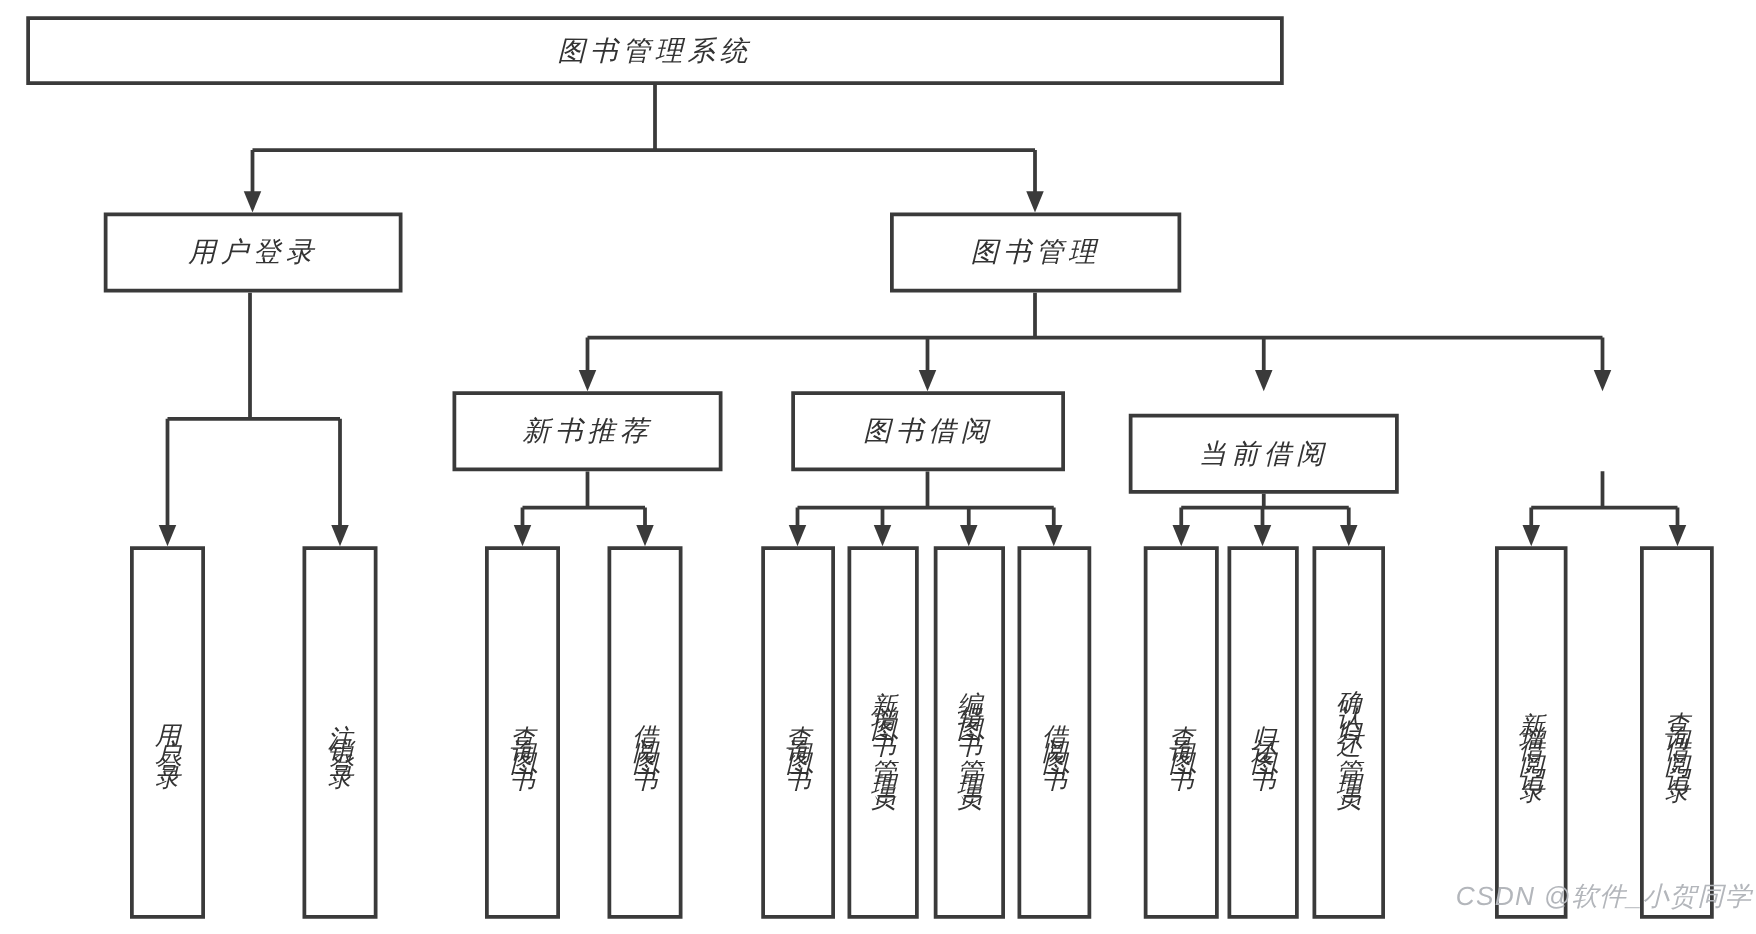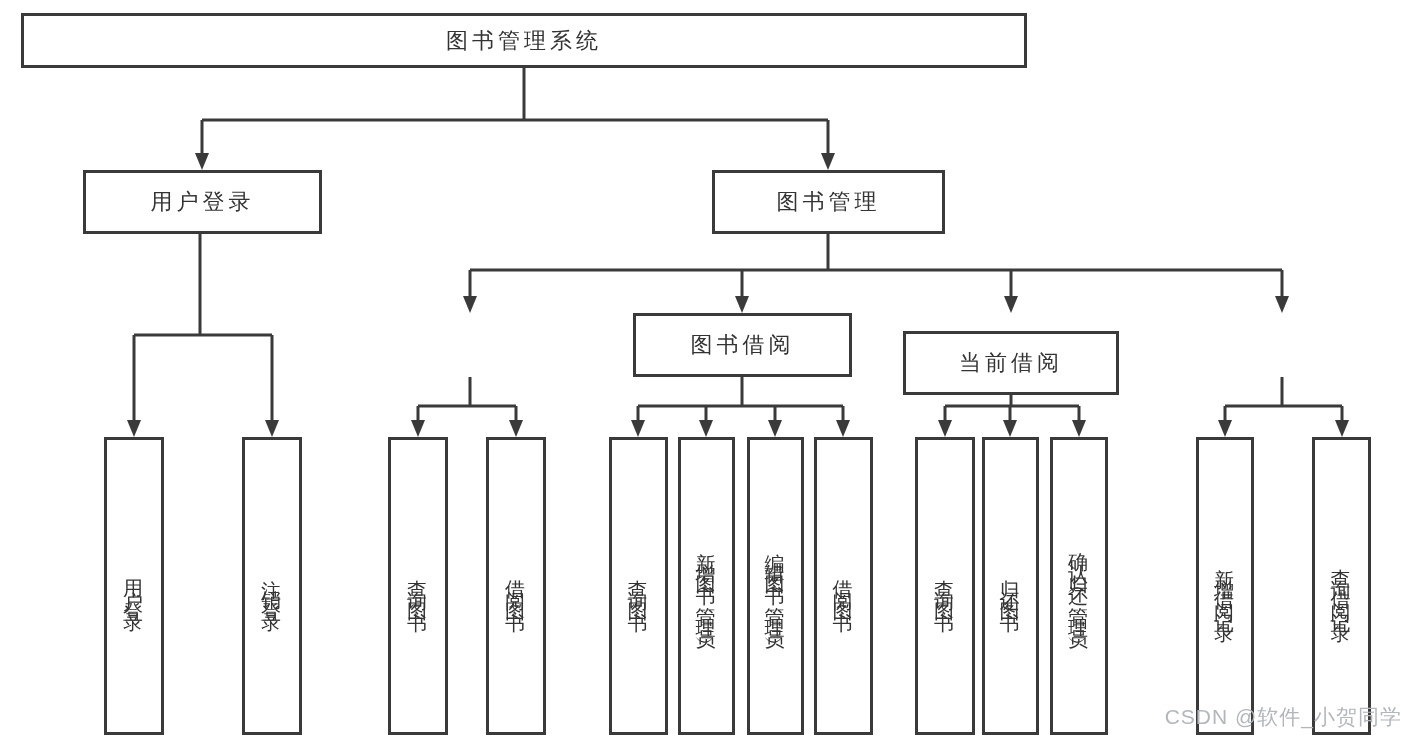--- a/index.html
+++ b/index.html
@@ -12,20 +12,21 @@
   body{
     background:var(--background);
     font-family:"Liberation Sans","DejaVu Sans",sans-serif;
   }
   .stage{
     position:relative;
     width:1405px;
     height:747px;
     background:var(--background);
     overflow:hidden;
+    font-style:italic;
   }
   .connector-layer{
     position:absolute;
     left:0;top:0;
     pointer-events:none;
   }
   .ln{fill:none;stroke:var(--line);stroke-width:3;}
   .ar{fill:var(--line);stroke:none;}
   .hbox{
     position:absolute;
@@ -118,20 +119,23 @@
     <span>图书管理系统</span>
   </div>
 
   <div class="hbox" style="left:83px;top:170px;width:239px;height:64px;">
     <span>用户登录</span>
   </div>
   <div class="hbox" style="left:712px;top:170px;width:233px;height:64px;">
     <span>图书管理</span>
   </div>
 
+  <div class="hbox" style="left:362px;top:313px;width:216px;height:64px;">
+    <span>新书推荐</span>
+  </div>
   <div class="hbox" style="left:633px;top:313px;width:219px;height:64px;">
     <span>图书借阅</span>
   </div>
   <div class="hbox" style="left:903px;top:313px;width:216px;height:64px;margin-top:18px;">
     <span>当前借阅</span>
   </div>
 
   <div class="vbox" style="left:104px;width:60px;">
     <span>用户登录</span>
   </div>

